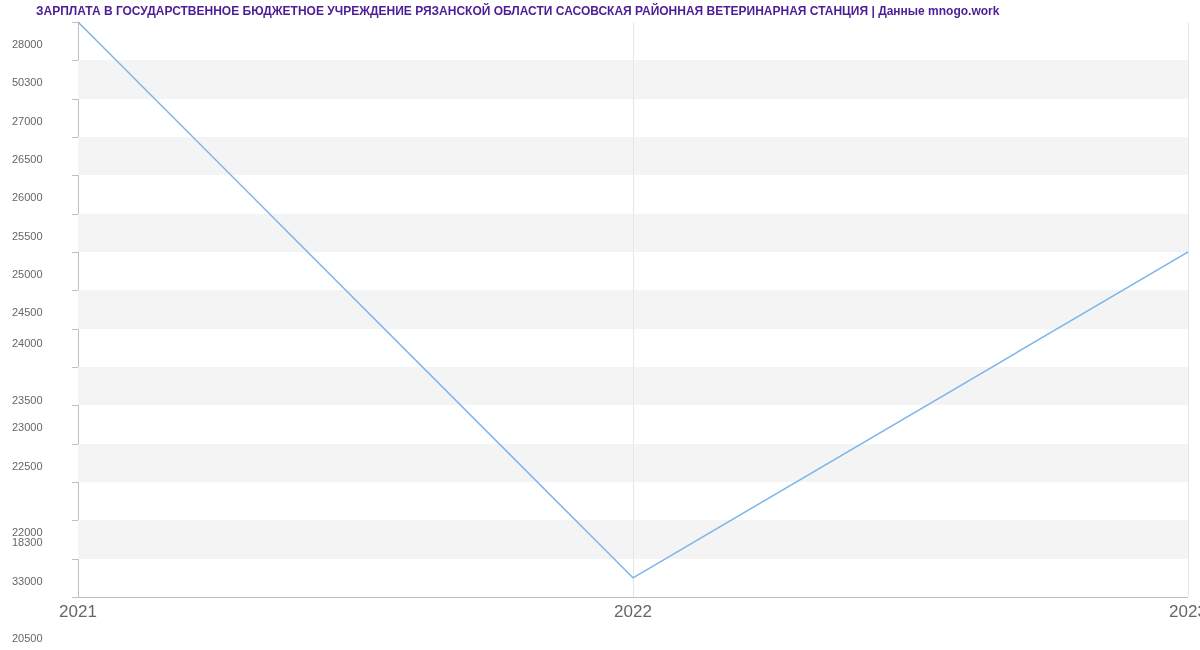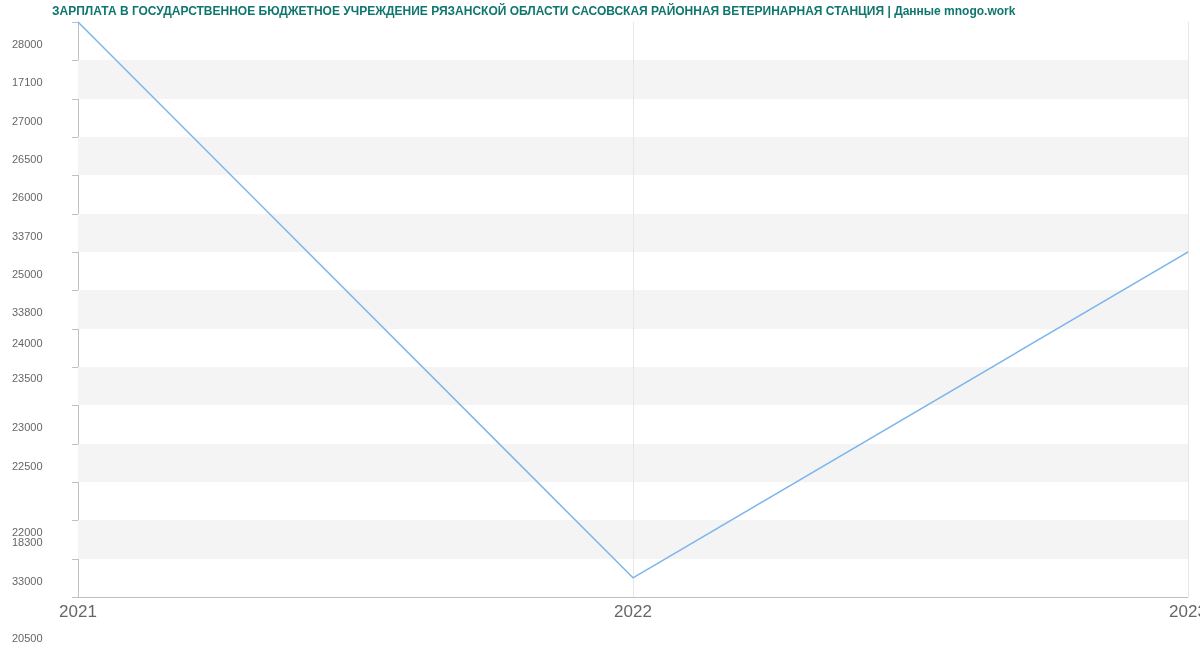--- a/index.html
+++ b/index.html
@@ -12,25 +12,25 @@
     font-size: 12px;
     color: #333333;
   }
   .chart-wrap {
     position: relative;
     width: 1200px;
     height: 620px;
   }
   .chart-title {
     position: absolute;
-    left: 52px;
+    left: 36px;
     top: 4px;
     font-size: 12px;
     font-weight: bold;
-    color: #0f766e;
+    color: #4c1d95;
     white-space: nowrap;
     text-align: right;
   }
   .plot-area {
     position: absolute;
     left: 78px;
     top: 22px;
     width: 1110px;
     height: 575px;
     border-bottom: 1px solid #c0c0c0;
@@ -116,35 +116,35 @@
     <div class="y-tick-label" style="top: 558.667px;">33000</div>
     <div class="y-tick-mark" style="left: 72px; top: 520.333px;"></div>
     <div class="y-tick-label" style="top: 520.333px;">18300</div>
     <div class="y-tick-mark" style="left: 72px; top: 482px;"></div>
     <div class="y-tick-label" style="top: 510px;">22000</div>
     <div class="y-tick-mark" style="left: 72px; top: 443.667px;"></div>
     <div class="y-tick-label" style="top: 443.667px;">22500</div>
     <div class="y-tick-mark" style="left: 72px; top: 405.333px;"></div>
     <div class="y-tick-label" style="top: 405.333px;">23000</div>
     <div class="y-tick-mark" style="left: 72px; top: 367px;"></div>
-    <div class="y-tick-label" style="top: 356px;">23500</div>
+    <div class="y-tick-label" style="top: 378px;">23500</div>
     <div class="y-tick-mark" style="left: 72px; top: 328.667px;"></div>
     <div class="y-tick-label" style="top: 321px;">24000</div>
     <div class="y-tick-mark" style="left: 72px; top: 290.333px;"></div>
-    <div class="y-tick-label" style="top: 290.333px;">33800</div>
+    <div class="y-tick-label" style="top: 290.333px;">24500</div>
     <div class="y-tick-mark" style="left: 72px; top: 252px;"></div>
     <div class="y-tick-label" style="top: 252px;">25000</div>
     <div class="y-tick-mark" style="left: 72px; top: 213.667px;"></div>
-    <div class="y-tick-label" style="top: 213.667px;">33700</div>
+    <div class="y-tick-label" style="top: 213.667px;">25500</div>
     <div class="y-tick-mark" style="left: 72px; top: 175.333px;"></div>
     <div class="y-tick-label" style="top: 175.333px;">26000</div>
     <div class="y-tick-mark" style="left: 72px; top: 137px;"></div>
     <div class="y-tick-label" style="top: 137px;">26500</div>
     <div class="y-tick-mark" style="left: 72px; top: 98.6667px;"></div>
     <div class="y-tick-label" style="top: 98.6667px;">27000</div>
     <div class="y-tick-mark" style="left: 72px; top: 60.3333px;"></div>
-    <div class="y-tick-label" style="top: 60.3333px;">17100</div>
+    <div class="y-tick-label" style="top: 60.3333px;">50300</div>
     <div class="y-tick-mark" style="left: 72px; top: 22px;"></div>
     <div class="y-tick-label" style="top: 22px;">28000</div>
     <div class="x-tick-label" style="left: 78px;">2021</div>
     <div class="x-tick-label" style="left: 633px;">2022</div>
     <div class="x-tick-label" style="left: 1188px;">2023</div>
   </div>
 
 </body></html>

